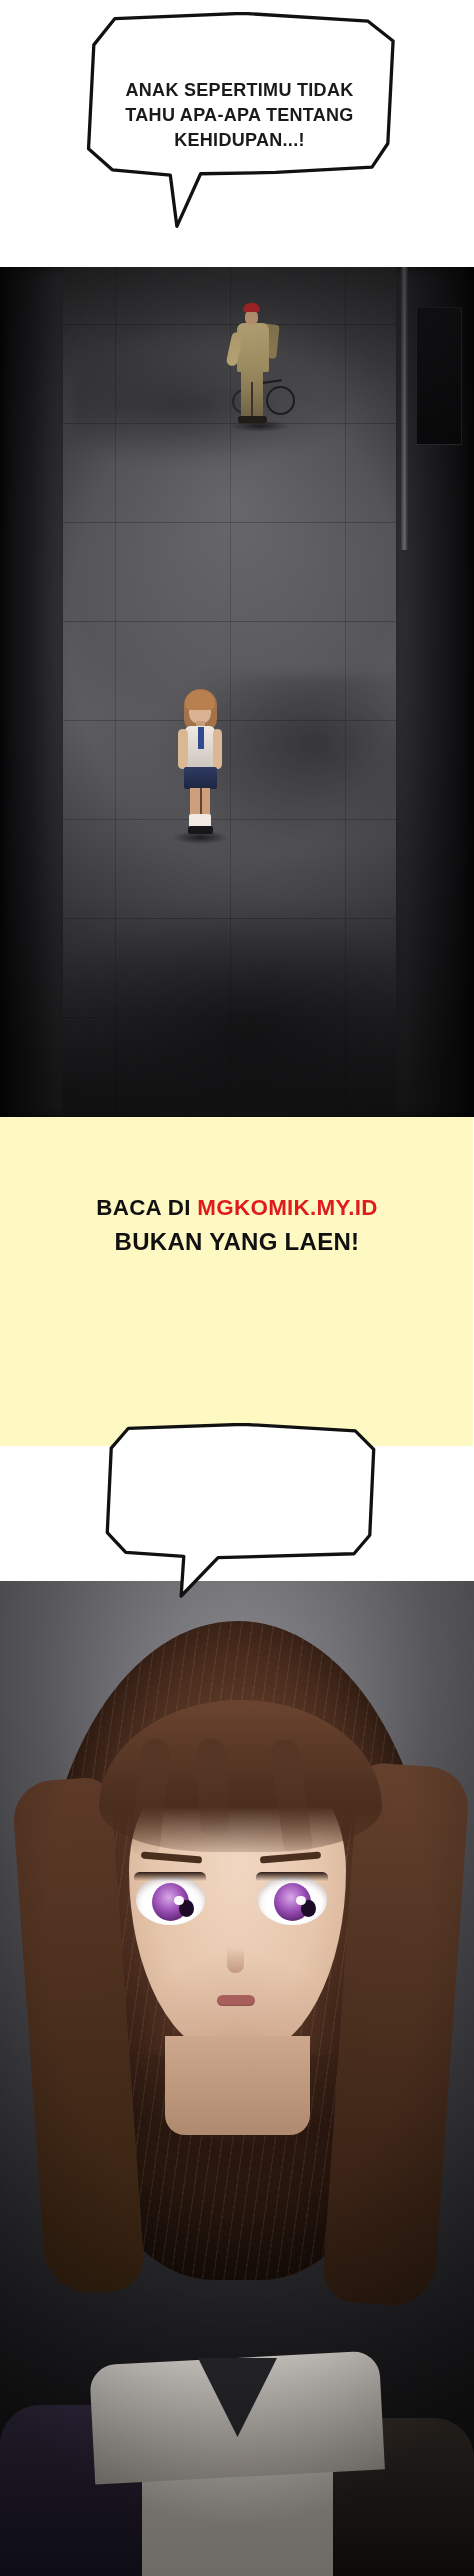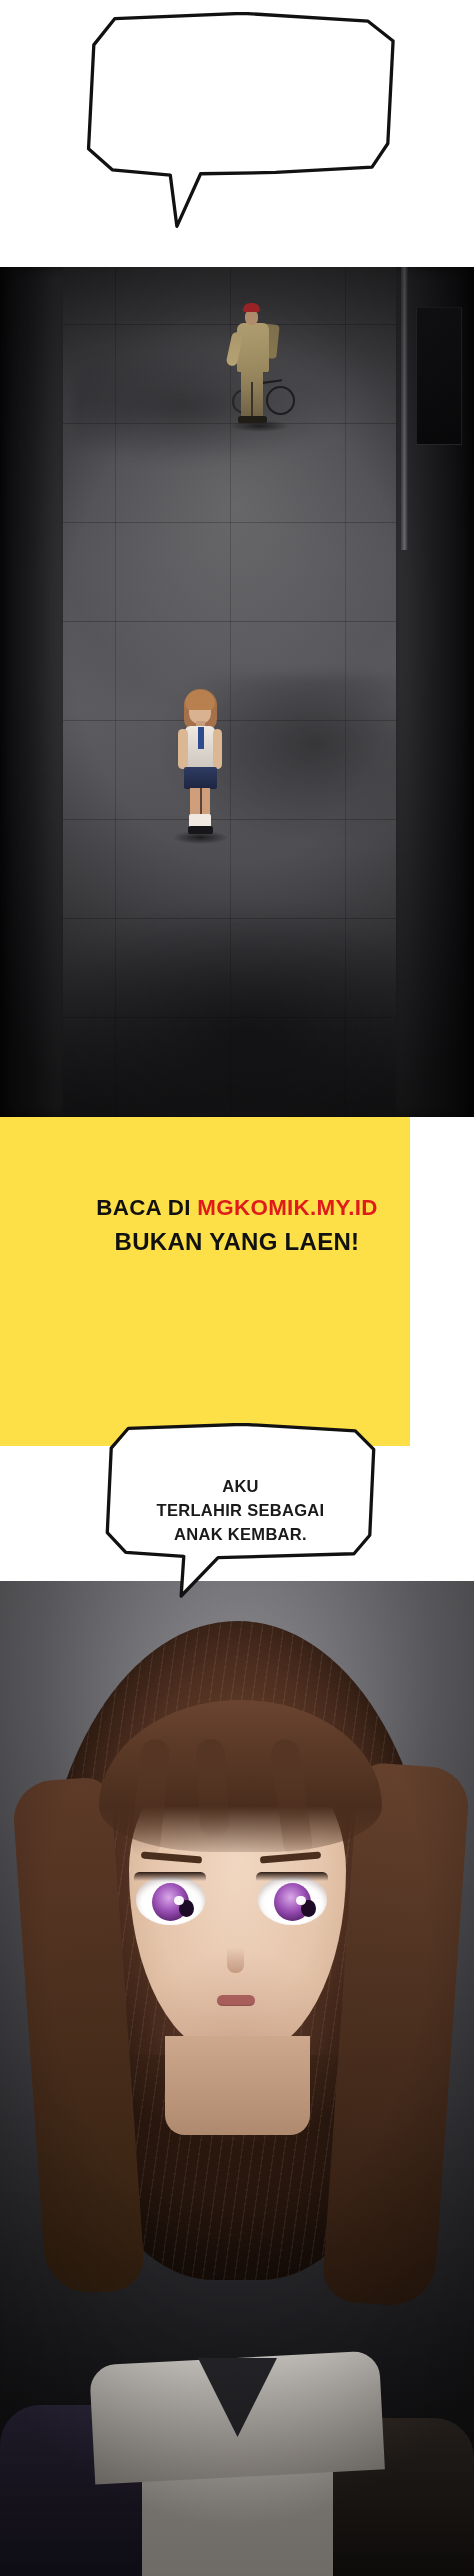--- a/index.html
+++ b/index.html
@@ -135,22 +135,22 @@
   .fg-legs { position: absolute; left: 30px; top: 99px; width: 20px; height: 37px; background: #cf9f7c; }
   .fg-leg-gap { position: absolute; left: 40px; top: 99px; width: 2px; height: 37px; background: rgba(40,30,25,0.7); }
   .fg-socks { position: absolute; left: 29px; top: 125px; width: 22.4px; height: 14.5px; background: #efe9e2; border-radius: 2px; }
   .fg-shoes { position: absolute; left: 28px; top: 137px; width: 25px; height: 8px; background: #17161a; border-radius: 2.6px; }
   .fg-shadow { position: absolute; left: 13px; top: 142px; width: 55px; height: 13px; background: radial-gradient(ellipse, rgba(0,0,0,0.65), rgba(0,0,0,0) 72%); }
 
   
   .banner {
     position: absolute;
     left: 0; top: 1117px;
-    width: 410px; height: 329px;
-    background: #fde047;
+    width: 473px; height: 329px;
+    background: #fef9c3;
   }
   .banner-line1 {
     position: absolute; left: 0; top: 78px; width: 474px;
     text-align: center; font-size: 22.4px; font-weight: 700; letter-spacing: 0.3px;
     color: #111111;
   }
   .banner-line1 .red { color: #e01b1b; }
   .banner-line2 {
     position: absolute; left: 0; top: 111px; width: 474px;
     text-align: center; font-size: 24px; font-weight: 700; letter-spacing: 0.3px;
@@ -319,20 +319,23 @@
 </head>
 <body>
 
 <div class="page">
 
   <div class="panel-white-top">
     <div class="bubble-1">
       <svg viewBox="0 0 490 330" preserveAspectRatio="none" aria-hidden="true">
         <path d="M56,10 L250,2 L440,14 L478,44 L470,200 L446,236 L300,244 L186,246 L150,326 L140,248 L52,240 L16,208 L24,50 Z" fill="#ffffff" stroke="#111111" stroke-width="5" stroke-linejoin="round"></path>
       </svg>
+      <div class="bubble-1-text">ANAK SEPERTIMU TIDAK
+TAHU APA-APA TENTANG
+KEHIDUPAN...!</div>
     </div>
   </div>
 
   <div class="panel-alley">
     <div class="alley-bg"></div>
     <div class="tiles"></div>
     <div class="grime-1"></div>
     <div class="grime-2"></div>
     <div class="grime-3"></div>
     <div class="wall-left"></div>
@@ -377,23 +380,20 @@
 
   <div class="banner">
     <div class="banner-line1"><span>BACA DI </span><span class="red">MGKOMIK.MY.ID</span></div>
     <div class="banner-line2">BUKAN YANG LAEN!</div>
   </div>
 
   <div class="bubble-2">
     <svg viewBox="0 0 420 265" preserveAspectRatio="none" aria-hidden="true">
       <path d="M40,8 L214,2 L384,12 L412,40 L406,170 L382,198 L176,204 L120,262 L124,202 L36,196 L8,166 L14,38 Z" fill="#ffffff" stroke="#111111" stroke-width="5" stroke-linejoin="round"></path>
     </svg>
-    <div class="bubble-2-text">AKU
-TERLAHIR SEBAGAI
-ANAK KEMBAR.</div>
   </div>
 
   <div class="panel-portrait">
     <div class="bg-wash"></div>
 
     <div class="hair"></div>
     <div class="hair-strands"></div>
     <div class="hair-left-lock"></div>
     <div class="hair-right-lock"></div>
 

